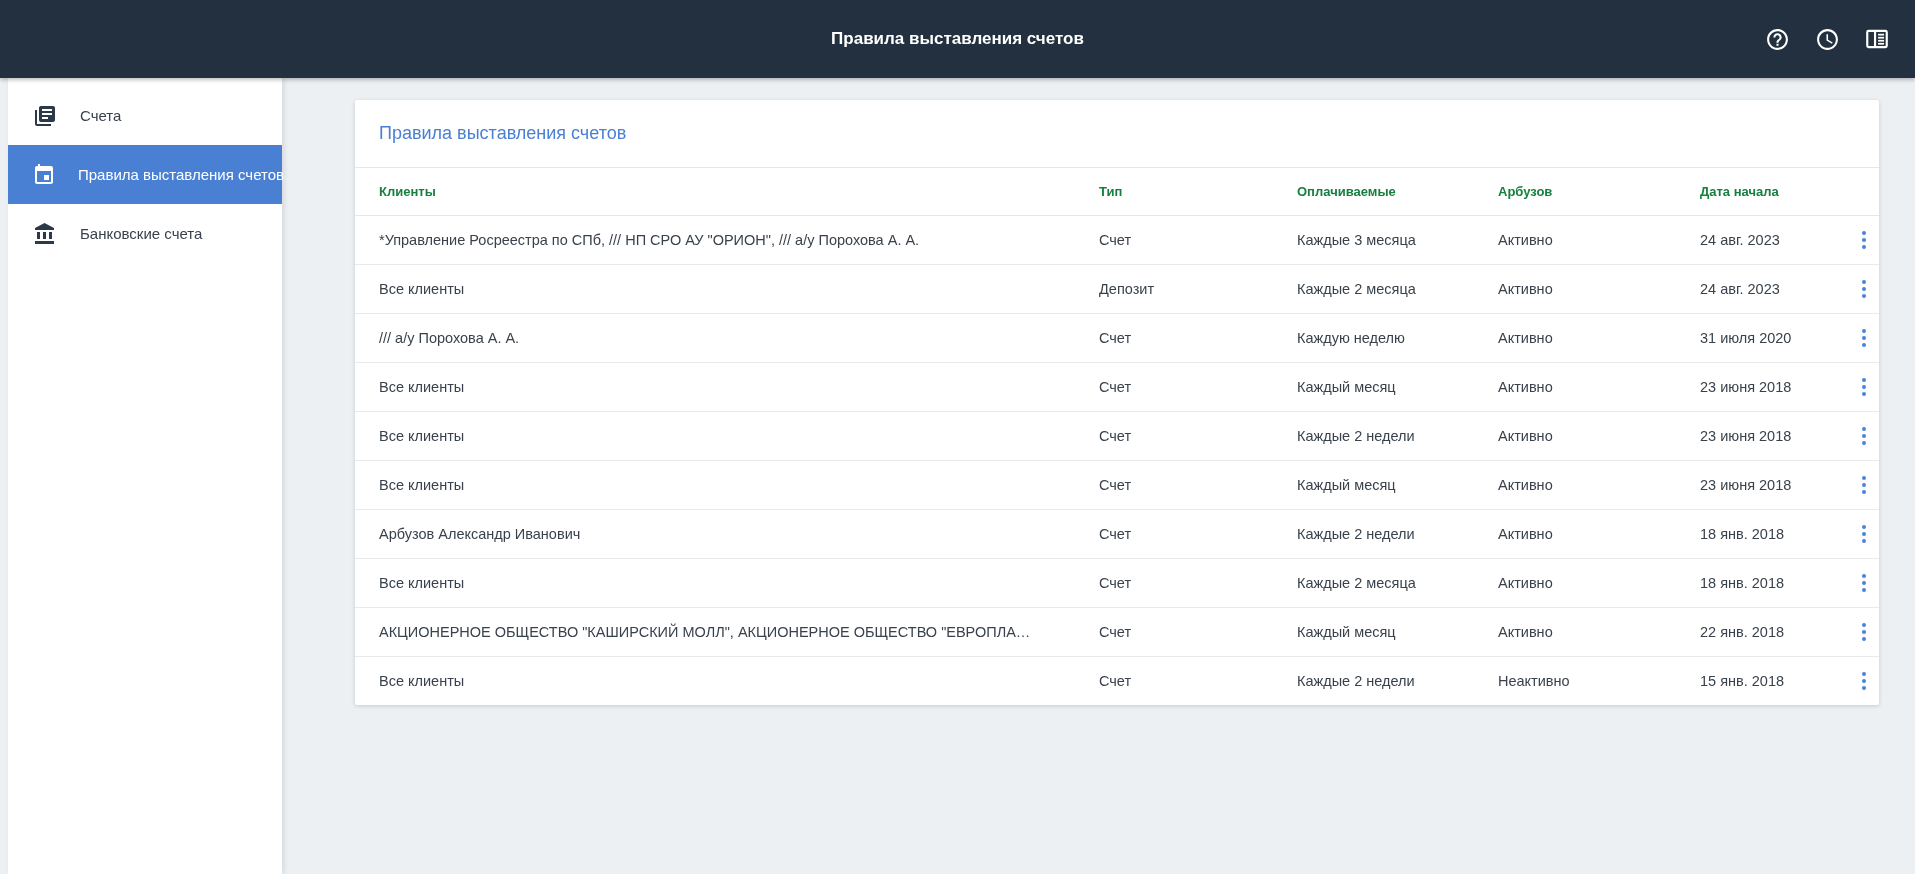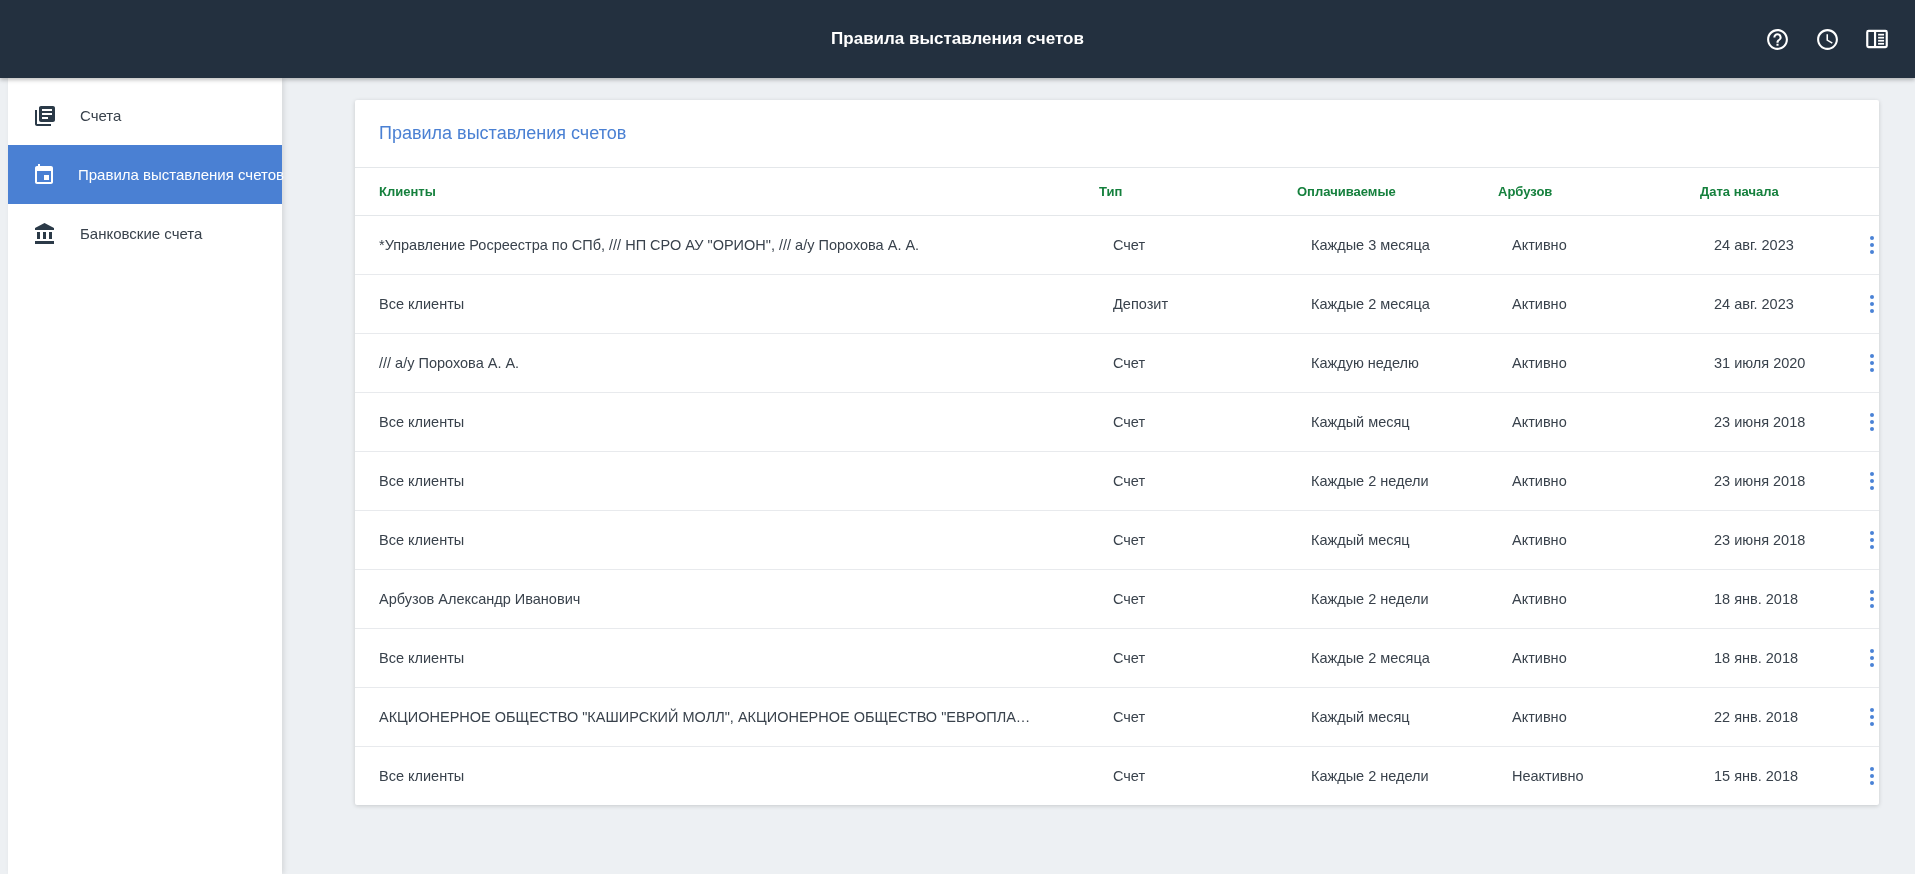--- a/index.html
+++ b/index.html
@@ -75,21 +75,21 @@
   col.c-period  { width: 201px; }
   col.c-status  { width: 202px; }
   col.c-date    { width: 148px; }
   col.c-actions { width: 31px; }
 
   .rules th {
     height: 47px; text-align: left; font-size: 13px; font-weight: 700; color: #15803d;
     border-bottom: 1px solid #e4e7ea; padding: 0;
   }
   .rules td {
-    height: 49px; font-size: 14.5px; color: #39424c; padding: 14px;
+    height: 49px; font-size: 14.5px; color: #39424c; padding: 0;
     border-bottom: 1px solid #e8eaed;
     white-space: nowrap; overflow: hidden; text-overflow: ellipsis;
   }
   .rules tr:last-child td { border-bottom: none; }
   .rules th:first-child, .rules td:first-child { padding-left: 24px; }
   .cell-date { color: #7c3ca6; cursor: pointer; }
   .cell-actions { text-align: center; overflow: visible; }
   .kebab {
     background: none; border: none; cursor: pointer;
     display: inline-flex; flex-direction: column; gap: 3px; align-items: center;

